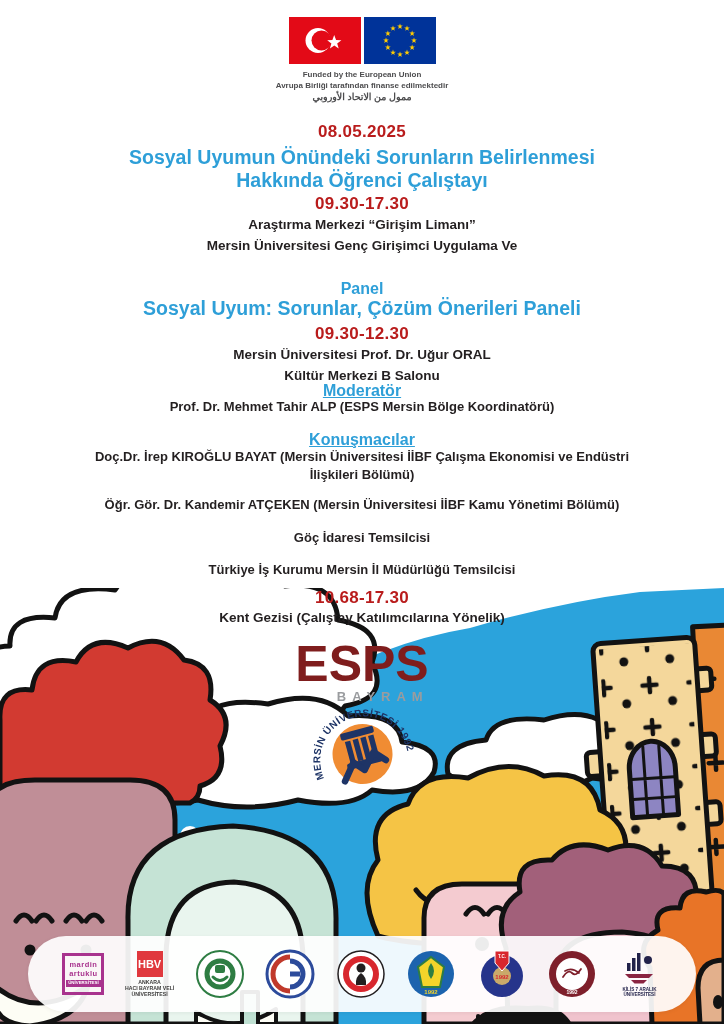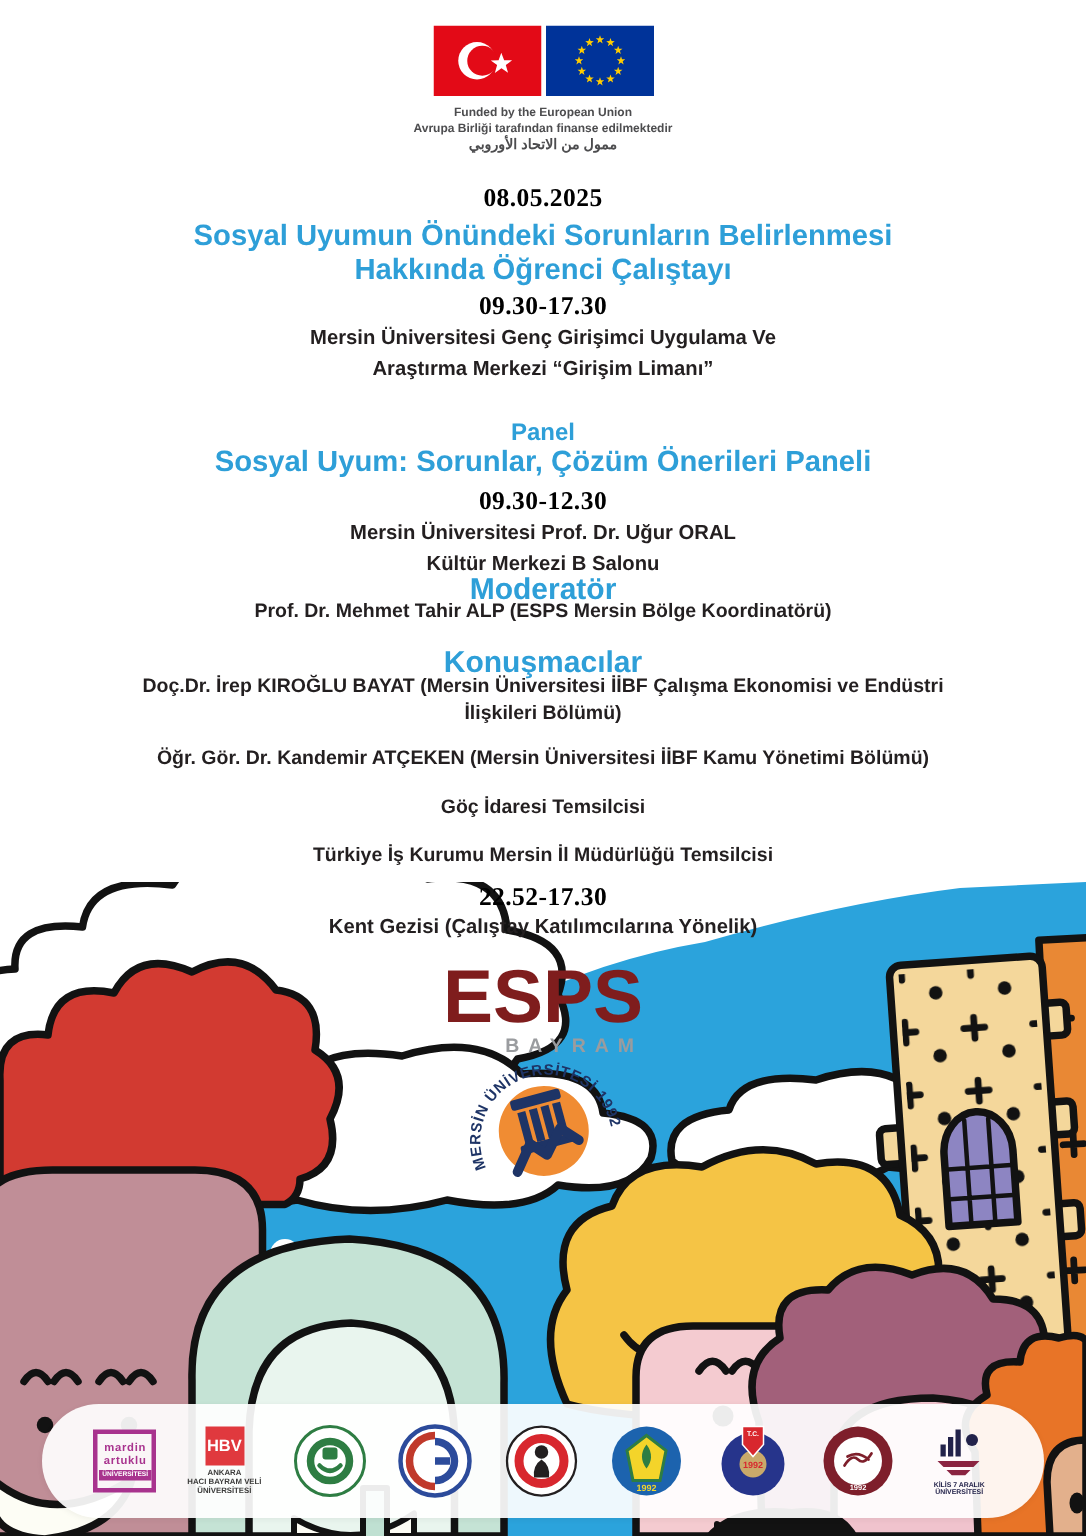--- a/index.html
+++ b/index.html
@@ -1,24 +1,24 @@
 <!DOCTYPE html>
 <html><head>
 <meta charset="utf-8">
 <style>
   html,body{margin:0;padding:0;background:#ffffff;}
   .poster{position:relative;width:724px;height:1024px;background:#ffffff;overflow:hidden;
           font-family:"Liberation Sans",sans-serif;color:#231F20;}
   .ct{position:absolute;left:0;right:0;text-align:center;z-index:2;font-weight:700;}
-  .red{color:#000000;font-size:17px;letter-spacing:.3px;font-family:Liberation Serif, serif;}
+  .red{color:#b91c1c;font-size:17px;letter-spacing:.3px;}
   .blue{color:#2E9FD8;}
   .blk{color:#231F20;font-size:13.5px;}
   .title{font-size:19.5px;line-height:23px;}
   .small-blk{font-size:13px;}
-  .sec{font-size:20px;}
+  .sec{font-size:16px;text-decoration:underline;}
   
   .flags{position:absolute;top:17px;left:0;right:0;display:flex;justify-content:center;gap:3px;z-index:2;}
   .funding{position:absolute;top:70px;left:0;right:0;text-align:center;color:#4D4D4F;
            font-size:8px;line-height:10.5px;font-weight:700;z-index:2;}
   .funding .ar{font-size:9.5px;line-height:12px;}
   
   .esps{position:absolute;top:641px;left:0;right:0;display:flex;flex-direction:column;align-items:center;z-index:2;}
   .esps .main{font-size:50px;font-weight:800;color:#7f1d1d;letter-spacing:0;line-height:46px;}
   .esps .sub{align-self:flex-end;font-size:13px;font-weight:700;color:#9A9C9F;letter-spacing:6px;margin-top:2px;}
   .esps .wrap{display:flex;flex-direction:column;}
@@ -76,22 +76,22 @@
     <div class="ar">ممول من الاتحاد الأوروبي</div>
   </div>
 
   <div class="ct red" style="top:122px">08.05.2025</div>
   <div class="ct blue title" style="top:146px">
     <div>Sosyal Uyumun Önündeki Sorunların Belirlenmesi</div>
     <div>Hakkında Öğrenci Çalıştayı</div>
   </div>
   <div class="ct red" style="top:194px">09.30-17.30</div>
   <div class="ct blk" style="top:214px;line-height:21px">
+    <div>Araştırma Merkezi “Girişim Limanı”</div>
     <div>Mersin Üniversitesi Genç Girişimci Uygulama Ve</div>
-    <div>Araştırma Merkezi “Girişim Limanı”</div>
   </div>
 
   <div class="ct blue" style="top:280px;font-size:16px">Panel</div>
   <div class="ct blue title" style="top:297px">Sosyal Uyum: Sorunlar, Çözüm Önerileri Paneli</div>
   <div class="ct red" style="top:324px">09.30-12.30</div>
   <div class="ct blk" style="top:344px;line-height:21px">
     <div>Mersin Üniversitesi Prof. Dr. Uğur ORAL</div>
     <div>Kültür Merkezi B Salonu</div>
   </div>
   <div class="ct blue sec" style="top:382px">Moderatör</div>
@@ -99,21 +99,21 @@
 
   <div class="ct blue sec" style="top:431px">Konuşmacılar</div>
   <div class="ct small-blk" style="top:448px;line-height:17.5px">
     <div>Doç.Dr. İrep KIROĞLU BAYAT (Mersin Üniversitesi İİBF Çalışma Ekonomisi ve Endüstri</div>
     <div>İlişkileri Bölümü)</div>
   </div>
   <div class="ct small-blk" style="top:497px">Öğr. Gör. Dr. Kandemir ATÇEKEN (Mersin Üniversitesi İİBF Kamu Yönetimi Bölümü)</div>
   <div class="ct small-blk" style="top:530px">Göç İdaresi Temsilcisi</div>
   <div class="ct small-blk" style="top:562px">Türkiye İş Kurumu Mersin İl Müdürlüğü Temsilcisi</div>
 
-  <div class="ct red" style="top:588px">22.52-17.30</div>
+  <div class="ct red" style="top:588px">10.68-17.30</div>
   <div class="ct blk" style="top:610px">Kent Gezisi (Çalıştay Katılımcılarına Yönelik)</div>
 
   <div class="esps">
     <div class="wrap">
       <div class="main">ESPS</div>
       <div class="sub">BAYRAM</div>
     </div>
   </div>
 
   <svg class="mersin-logo" width="104" height="104" viewBox="0 0 104 104">

